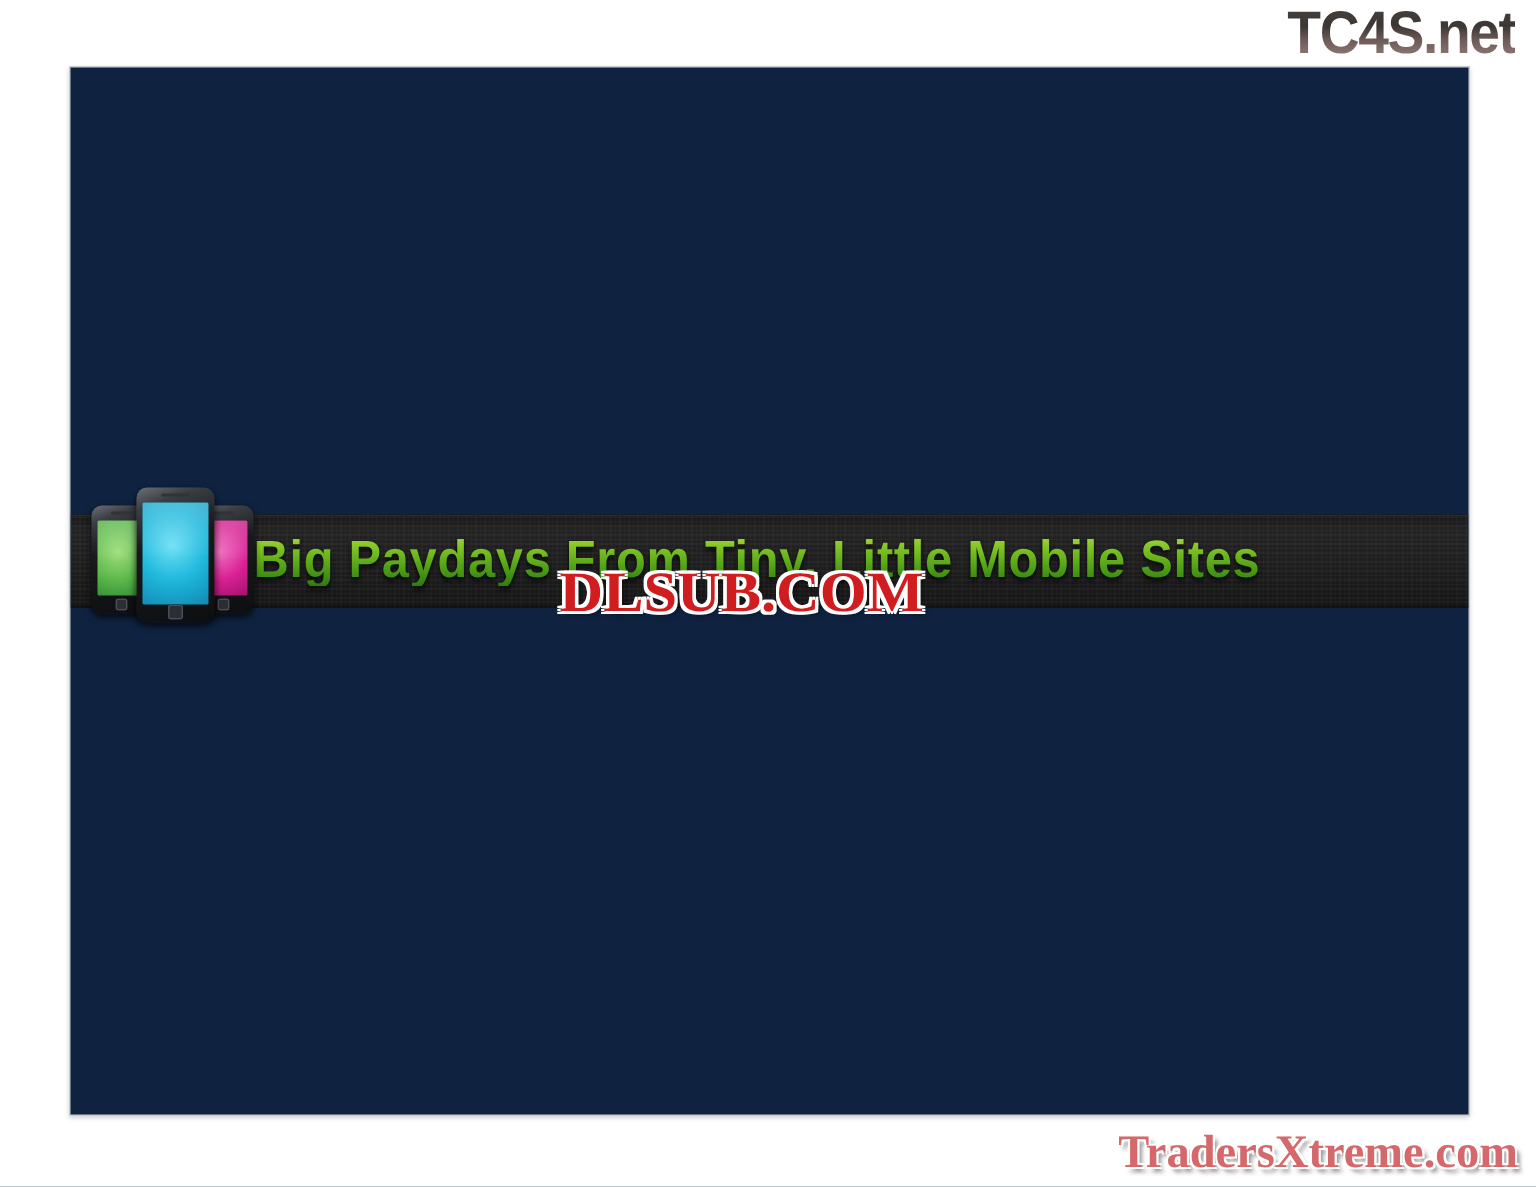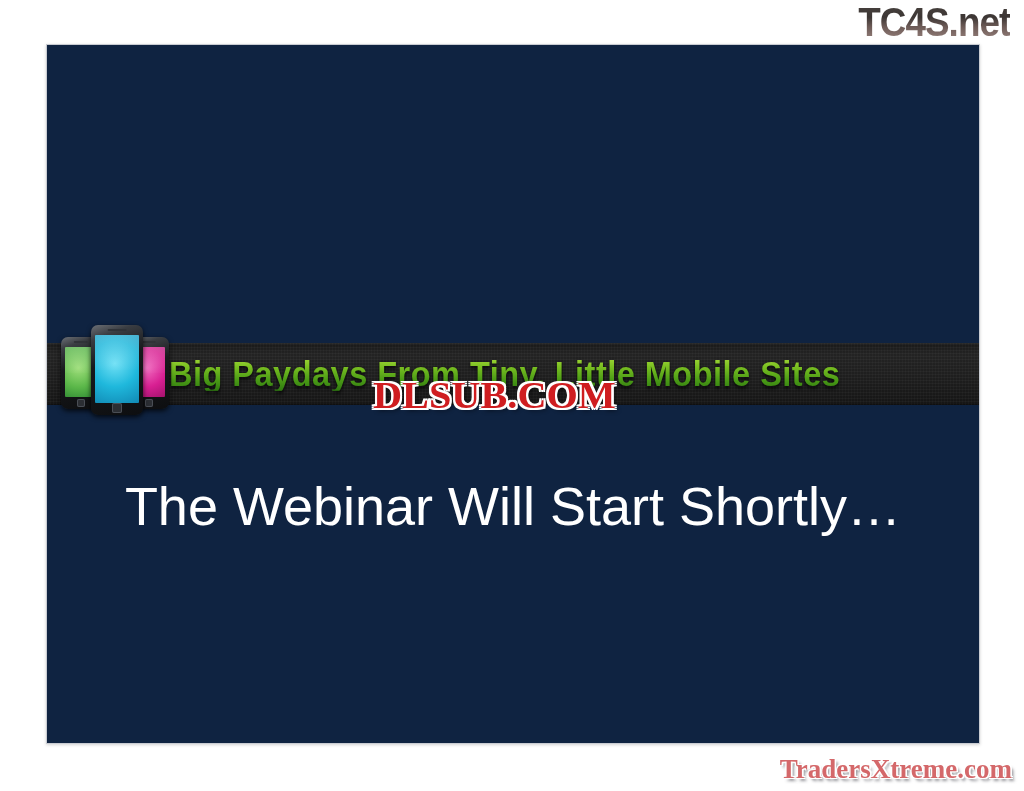--- a/index.html
+++ b/index.html
@@ -38,21 +38,21 @@
             drop-shadow(1px -1px 0 #ffffff) drop-shadow(-1px 1px 0 #ffffff);
     white-space: nowrap;
   }
 
   
   .brand-logo {
     position: absolute;
     bottom: 8px;
     right: 12px;
     font-family: "Liberation Serif", serif;
-    font-size: 27px;
+    font-size: 31px;
     font-weight: bold;
     line-height: 1;
     color: #d4686a;
     letter-spacing: 0px;
     white-space: nowrap;
     text-shadow:
       1.4px 1.4px 0 #ffffff,
       -1.2px -1.2px 0 #ffffff,
       1.4px -1.2px 0 #ffffff,
       -1.2px 1.4px 0 #ffffff,
@@ -254,17 +254,16 @@
     </div>
     <div class="phone phone-center">
       <span class="speaker"></span>
       <span class="screen"></span>
       <span class="home"></span>
     </div>
   </div>
 
   <div class="watermark">DLSUB.COM</div>
 
-  <div class="headline">The Webinar Will Start Shortly…</div>
 
 </div>
 
 <div class="brand-logo">TradersXtreme.com</div>
 
 </body></html>

